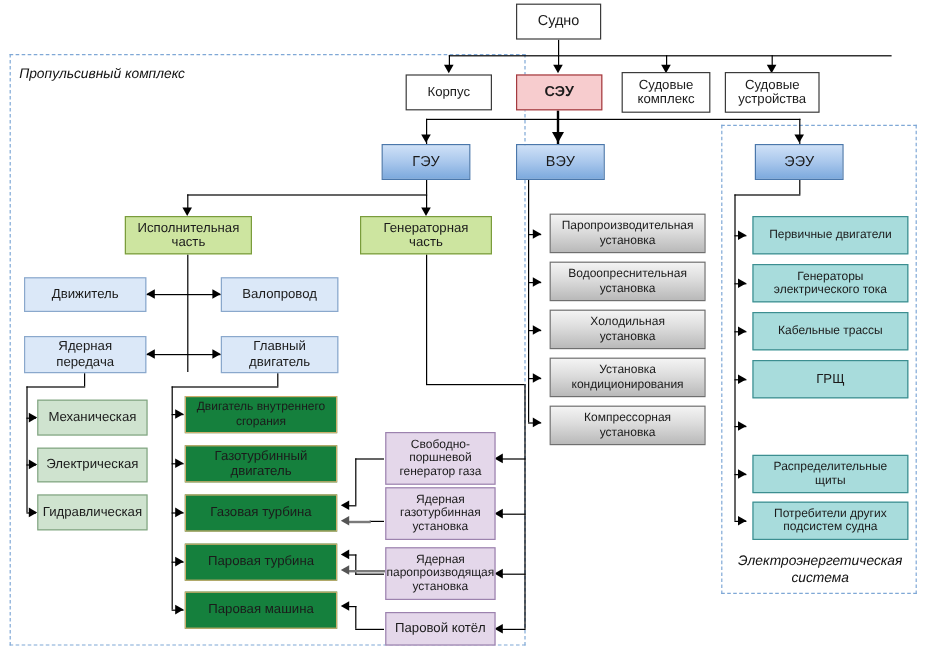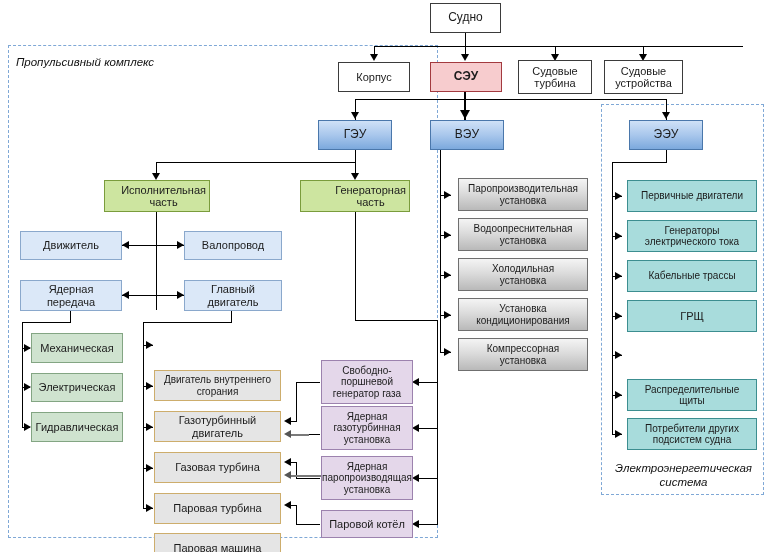--- a/index.html
+++ b/index.html
@@ -29,24 +29,24 @@
     border:1px solid #000;
     background:#fff;
     z-index:5;
   }
   .n-white{background:#ffffff;border:1px solid #3b3b3b;}
   .n-pink{background:#f7ccce;border:1px solid #a33a3f;font-weight:bold;}
   .n-blue-grad{
     background:linear-gradient(to bottom,#cfe1f7 0%,#a9c7ec 50%,#7ca9dd 100%);
     border:1px solid #4a77ab;
   }
-  .n-green{background:#cde5a0;border:1px solid #7a9c3c;justify-content:flex-end;}
+  .n-green{background:#cde5a0;border:1px solid #7a9c3c;}
   .n-lightblue{background:#dbe8f8;border:1px solid #8aa8cc;}
   .n-softgreen{background:#cfe3cf;border:1px solid #83a583;}
-  .n-cream{background:#e5e5e5;border:1px solid #cdad6c;margin-top:40px;}
+  .n-cream{background:#15803d;border:1px solid #cdad6c;}
   .n-purple{background:#e4d7ea;border:1px solid #9c82ae;}
   .n-gray{
     background:linear-gradient(to bottom,#f4f4f4 0%,#dcdcdc 45%,#b9b9b9 100%);
     border:1px solid #6f6f6f;
   }
   .n-teal{background:#a8dcdc;border:1px solid #3c8e90;}
 
   .fs10{font-size:10px;line-height:11.5px;}
   .fs11{font-size:11px;line-height:12.5px;}
   .fs12{font-size:12px;line-height:13.5px;}
@@ -230,21 +230,21 @@
 
   <div class="node n-white fs12" style="left:430px;top:3px;width:71px;height:30px;">Судно</div>
 
   <div class="node n-white fs11" style="left:338px;top:62px;width:72px;height:30px;">Корпус</div>
 
   <div class="node n-pink fs12" style="left:430px;top:62px;width:72px;height:30px;">СЭУ</div>
 
   <div class="node n-white fs11" style="left:518px;top:60px;width:74px;height:34px;">
     <div>
       <span>Судовые</span><br>
-      <span>турбина</span>
+      <span>комплекс</span>
     </div>
   </div>
 
   <div class="node n-white fs11" style="left:604px;top:60px;width:79px;height:34px;">
     <div>
       <span>Судовые</span><br>
       <span>устройства</span>
     </div>
   </div>
 

